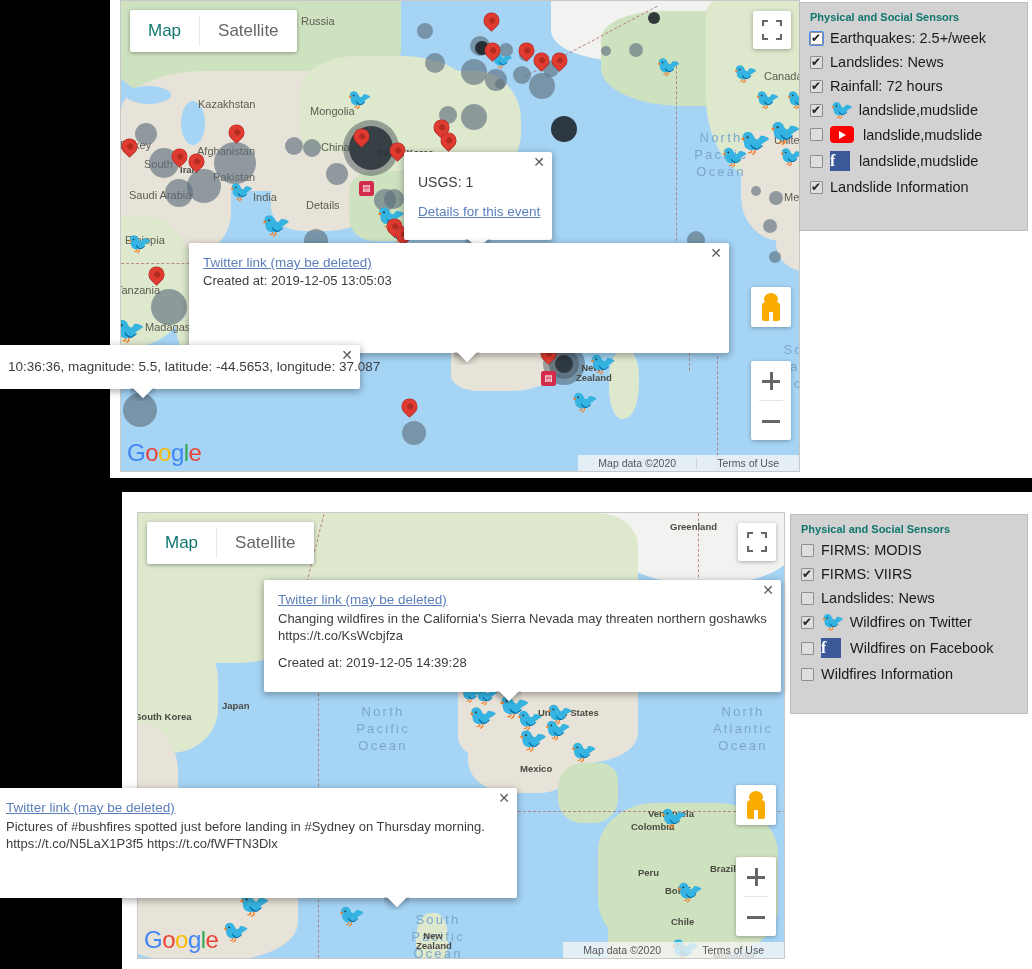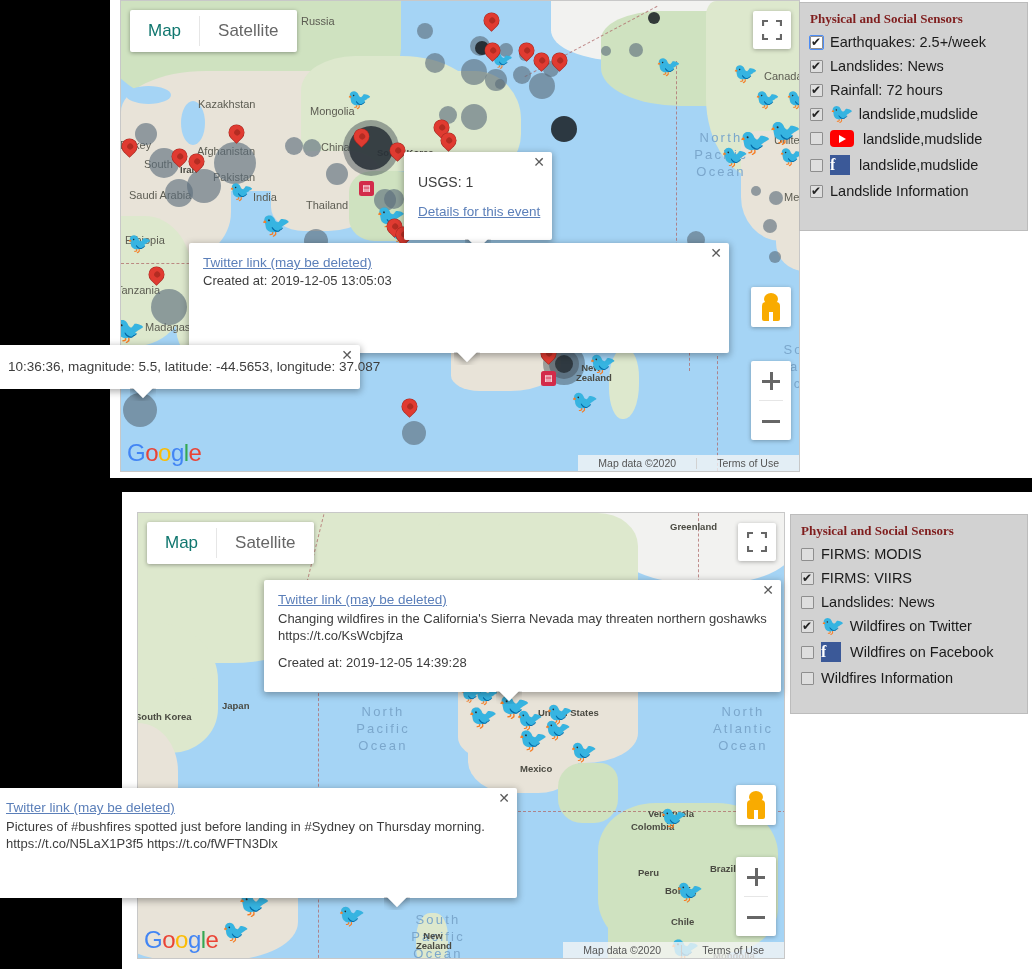--- a/index.html
+++ b/index.html
@@ -270,25 +270,25 @@
 
   
   .legend {
     position: absolute;
     background: #d2d2d2;
     border: 1px solid #bcbcbc;
     padding: 8px 10px 10px 10px;
     z-index: 40;
   }
   .legend-title {
-    font-size: 13px;
+    font-size: 11px;
     font-weight: bold;
-    color: #7f1d1d;
+    color: #0f766e;
     margin-bottom: 7px;
-    font-family: Liberation Serif, serif;
+    font-family: Liberation Sans, sans-serif;
   }
   .legend-row {
     display: flex;
     align-items: center;
     margin-bottom: 8px;
     font-size: 14.5px;
     color: #1b1b1b;
     font-family: "Liberation Sans", sans-serif;
     white-space: nowrap;
   }
@@ -373,21 +373,21 @@
 Pacific
 Ocean</div>
     <div class="ocean-lbl" style="left:640px;top:340px;width:90px;">South
 Pacific
 Ocean</div>
 
     <div class="country-lbl" style="left:77px;top:97px;">Kazakhstan</div>
     <div class="country-lbl" style="left:189px;top:104px;">Mongolia</div>
     <div class="country-lbl" style="left:200px;top:140px;">China</div>
     <div class="country-lbl sm" style="left:256px;top:146px;">South Korea</div>
-    <div class="country-lbl" style="left:185px;top:198px;">Thailand</div>
+    <div class="country-lbl" style="left:185px;top:198px;">Details</div>
     <div class="country-lbl" style="left:132px;top:190px;">India</div>
     <div class="country-lbl" style="left:92px;top:170px;">Pakistan</div>
     <div class="country-lbl" style="left:76px;top:144px;">Afghanistan</div>
     <div class="country-lbl sm" style="left:59px;top:163px;">Iran</div>
     <div class="country-lbl" style="left:23px;top:157px;">South</div>
     <div class="country-lbl" style="left:-3px;top:138px;">Turkey</div>
     <div class="country-lbl" style="left:8px;top:188px;">Saudi Arabia</div>
     <div class="country-lbl" style="left:4px;top:233px;">Ethiopia</div>
     <div class="country-lbl" style="left:-5px;top:283px;">Tanzania</div>
     <div class="country-lbl" style="left:24px;top:320px;">Madagascar</div>

